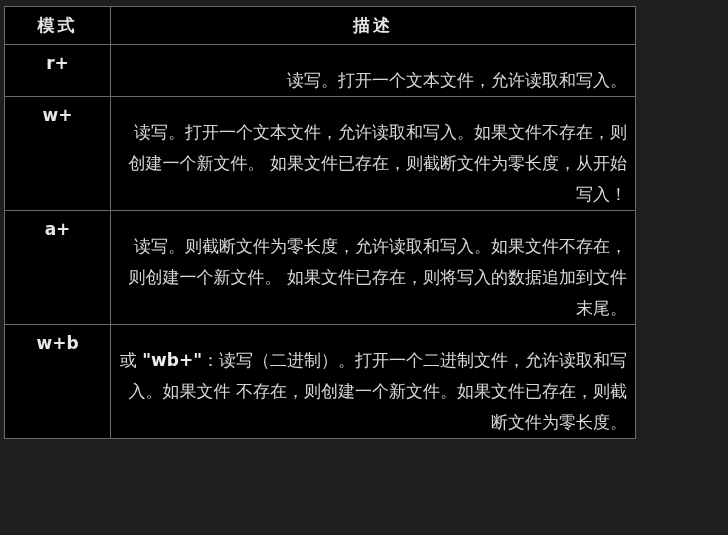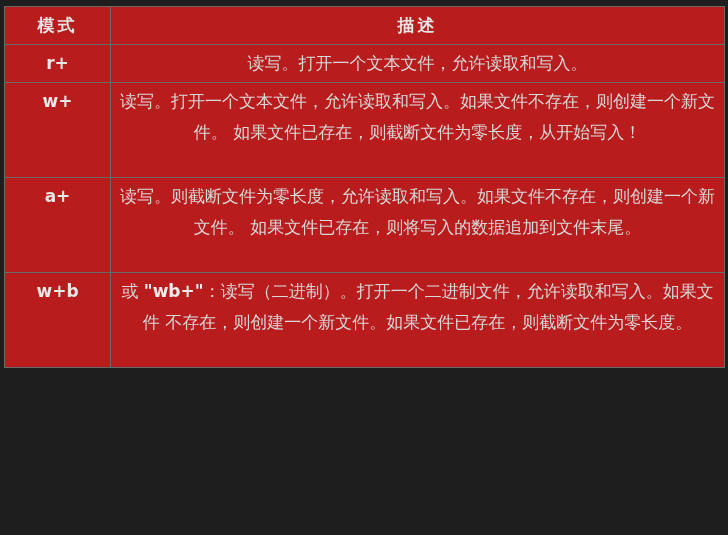--- a/index.html
+++ b/index.html
@@ -1,30 +1,30 @@
 <!DOCTYPE html>
 <html><head>
 <meta charset="utf-8">
 <style>
   html, body { margin:0; padding:0; }
   body {
     width:728px; height:535px; background:#1e1e1e; overflow:hidden;
     font-family:"DejaVu Sans","Liberation Sans",sans-serif;
   }
   table {
-    position:absolute; left:4px; top:6px; width:721px;
-    border-collapse:collapse; background:#b91c1c;
+    position:absolute; left:4px; top:6px; width:632px;
+    border-collapse:collapse; background:#000000;
   }
   td, th {
     border:1px solid #6a6a6a; color:#d8d8d8; font-size:17px; line-height:31px;
     padding:0 8px; vertical-align:top; text-align:center;
   }
   th { font-weight:bold; height:37px; vertical-align:middle; letter-spacing:3px; color:#e6e6e6; }
   td.mode { width:89px; font-weight:bold; color:#e8e8e8; padding-top:3px; }
-  td.desc { padding-top:3px; }
+  td.desc { padding-top:20px;text-align:right; }
   tr.r-r { height:38px; }
   tr.r-w, tr.r-a, tr.r-wb, tr.r-ab { height:95px; }
   tr.r-rb { height:68px; }
   tr.r-ab { height:94px; }
   .q { font-weight:bold; color:#ededed; }
 </style>
 </head>
 <body>
 
 <table>

